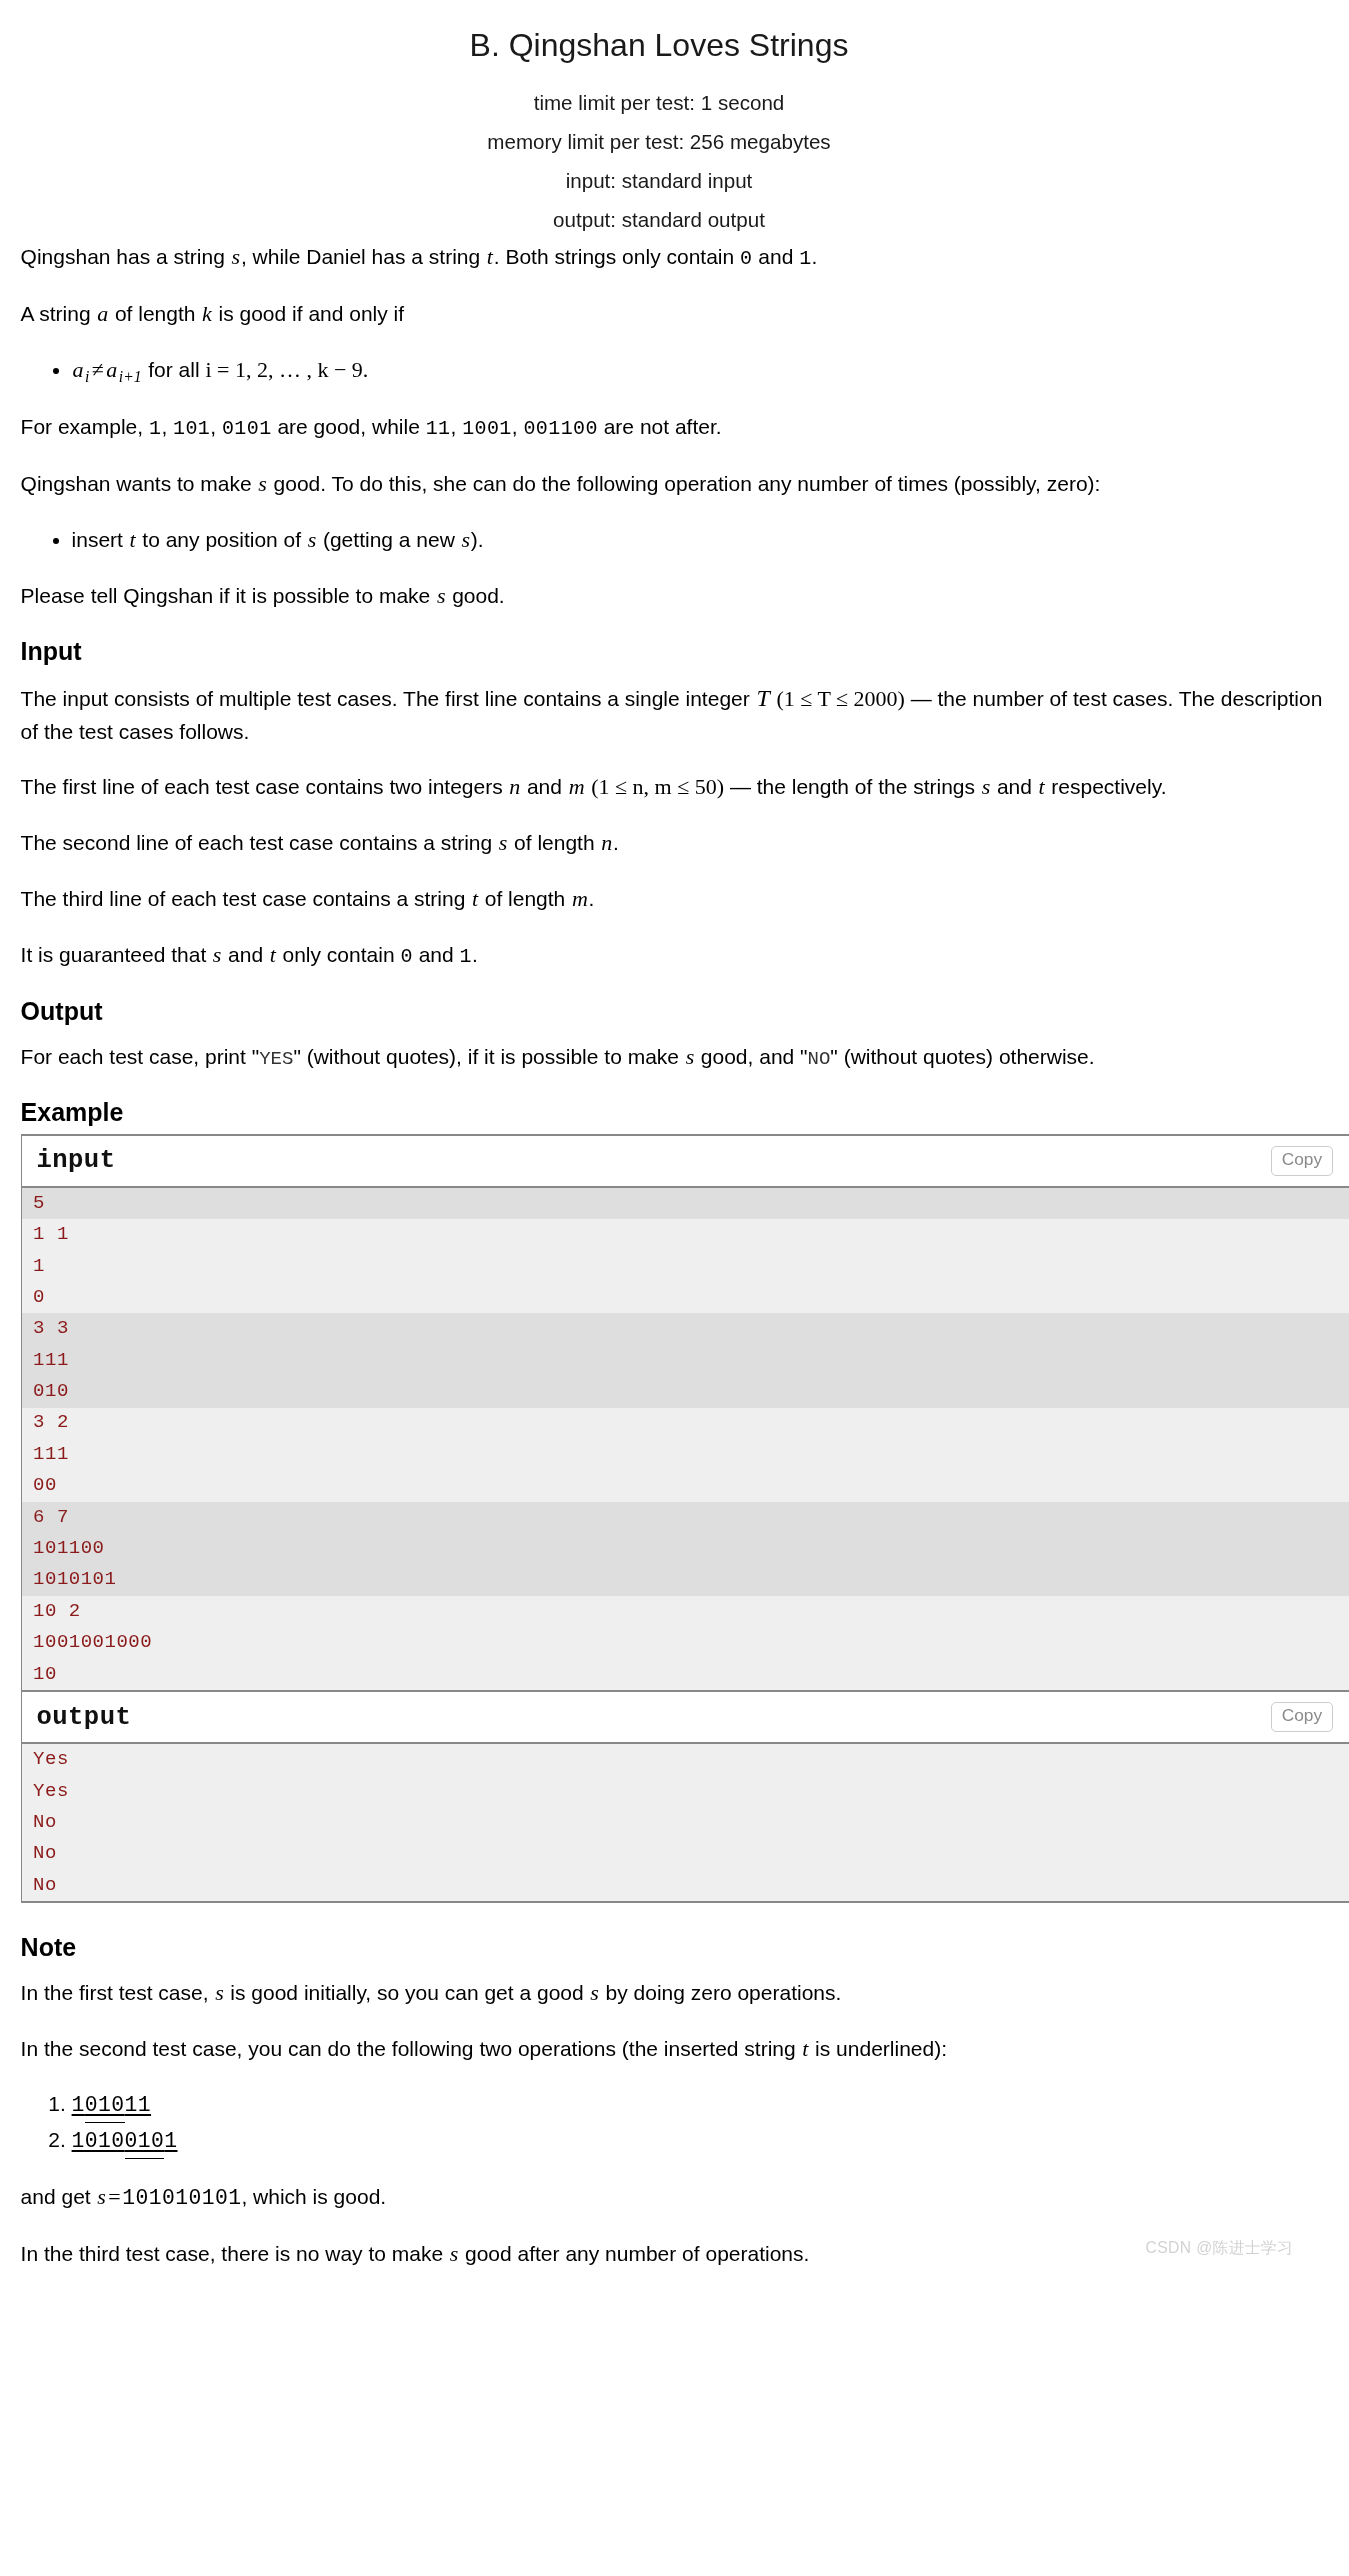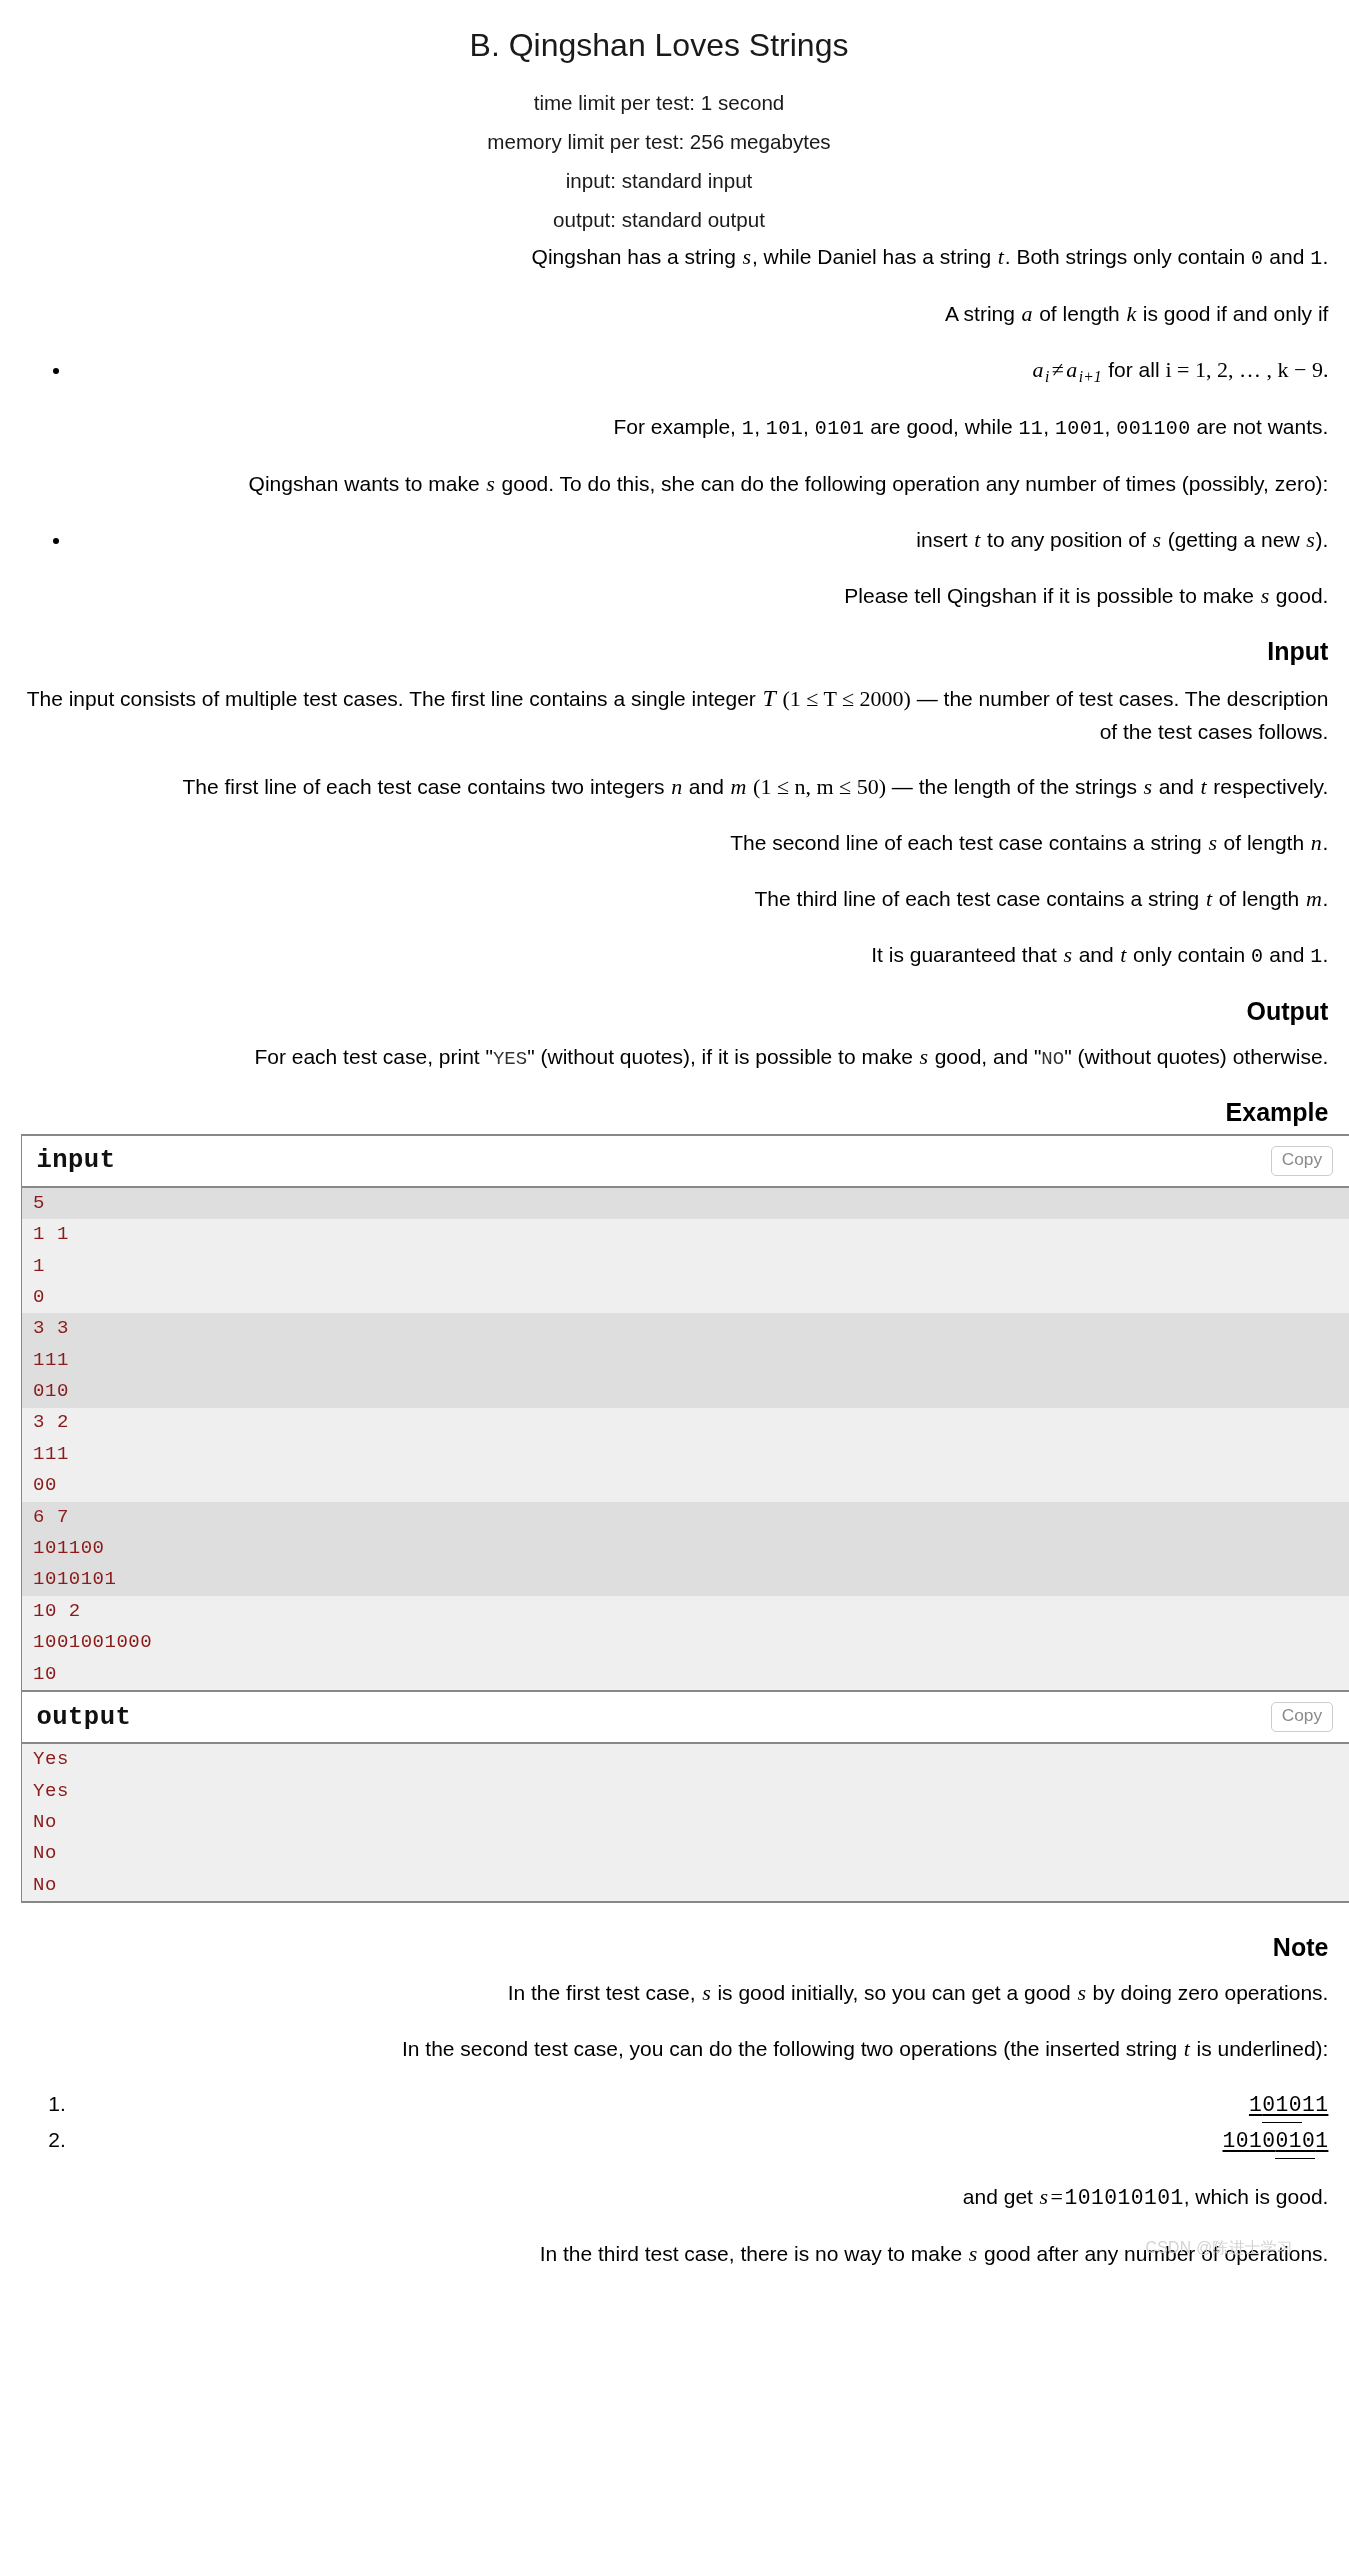--- a/index.html
+++ b/index.html
@@ -37,21 +37,20 @@
     line-height: 1.9;
     color: #1a1a1a;
   }
   .problem-limits div { margin: 0; }
 
   
   .content {
     padding: 0 20.6px 0 20.6px;
     box-sizing: border-box;
     width: 1349px;
-    text-align: right;
   }
   p.para {
     font-size: 21px;
     line-height: 1.5;
     margin: 0 0 23px 0;
     color: #000;
   }
 
   ul.bullets, ol.numbers {
     font-size: 21px;
@@ -199,21 +198,21 @@
   <div class="content">
 
     <p class="para"><span>Qingshan has a string </span><span class="mi">s</span><span>, while Daniel has a string </span><span class="mi">t</span><span>. Both strings only contain </span><span class="tt">0</span><span> and </span><span class="tt">1</span><span>.</span></p>
 
     <p class="para"><span>A string </span><span class="mi">a</span><span> of length </span><span class="mi">k</span><span> is good if and only if</span></p>
 
     <ul class="bullets">
       <li><span class="mi">a</span><sub class="mi" style="font-size:15.7px">i</sub><span class="mrel">≠</span><span class="mi">a</span><sub class="mi" style="font-size:15.7px">i+1</sub><span> for all </span><span class="mn">i = 1, 2, … , k − 9.</span></li>
     </ul>
 
-    <p class="para"><span>For example, </span><span class="tt">1</span><span>, </span><span class="tt">101</span><span>, </span><span class="tt">0101</span><span> are good, while </span><span class="tt">11</span><span>, </span><span class="tt">1001</span><span>, </span><span class="tt">001100</span><span> are not wants.</span></p>
+    <p class="para"><span>For example, </span><span class="tt">1</span><span>, </span><span class="tt">101</span><span>, </span><span class="tt">0101</span><span> are good, while </span><span class="tt">11</span><span>, </span><span class="tt">1001</span><span>, </span><span class="tt">001100</span><span> are not after.</span></p>
 
     <p class="para"><span>Qingshan wants to make </span><span class="mi">s</span><span> good. To do this, she can do the following operation any number of times (possibly, zero):</span></p>
 
     <ul class="bullets">
       <li><span>insert </span><span class="mi">t</span><span> to any position of </span><span class="mi">s</span><span> (getting a new </span><span class="mi">s</span><span>).</span></li>
     </ul>
 
     <p class="para"><span>Please tell Qingshan if it is possible to make </span><span class="mi">s</span><span> good.</span></p>
 
     <h2 class="section">Input</h2>

